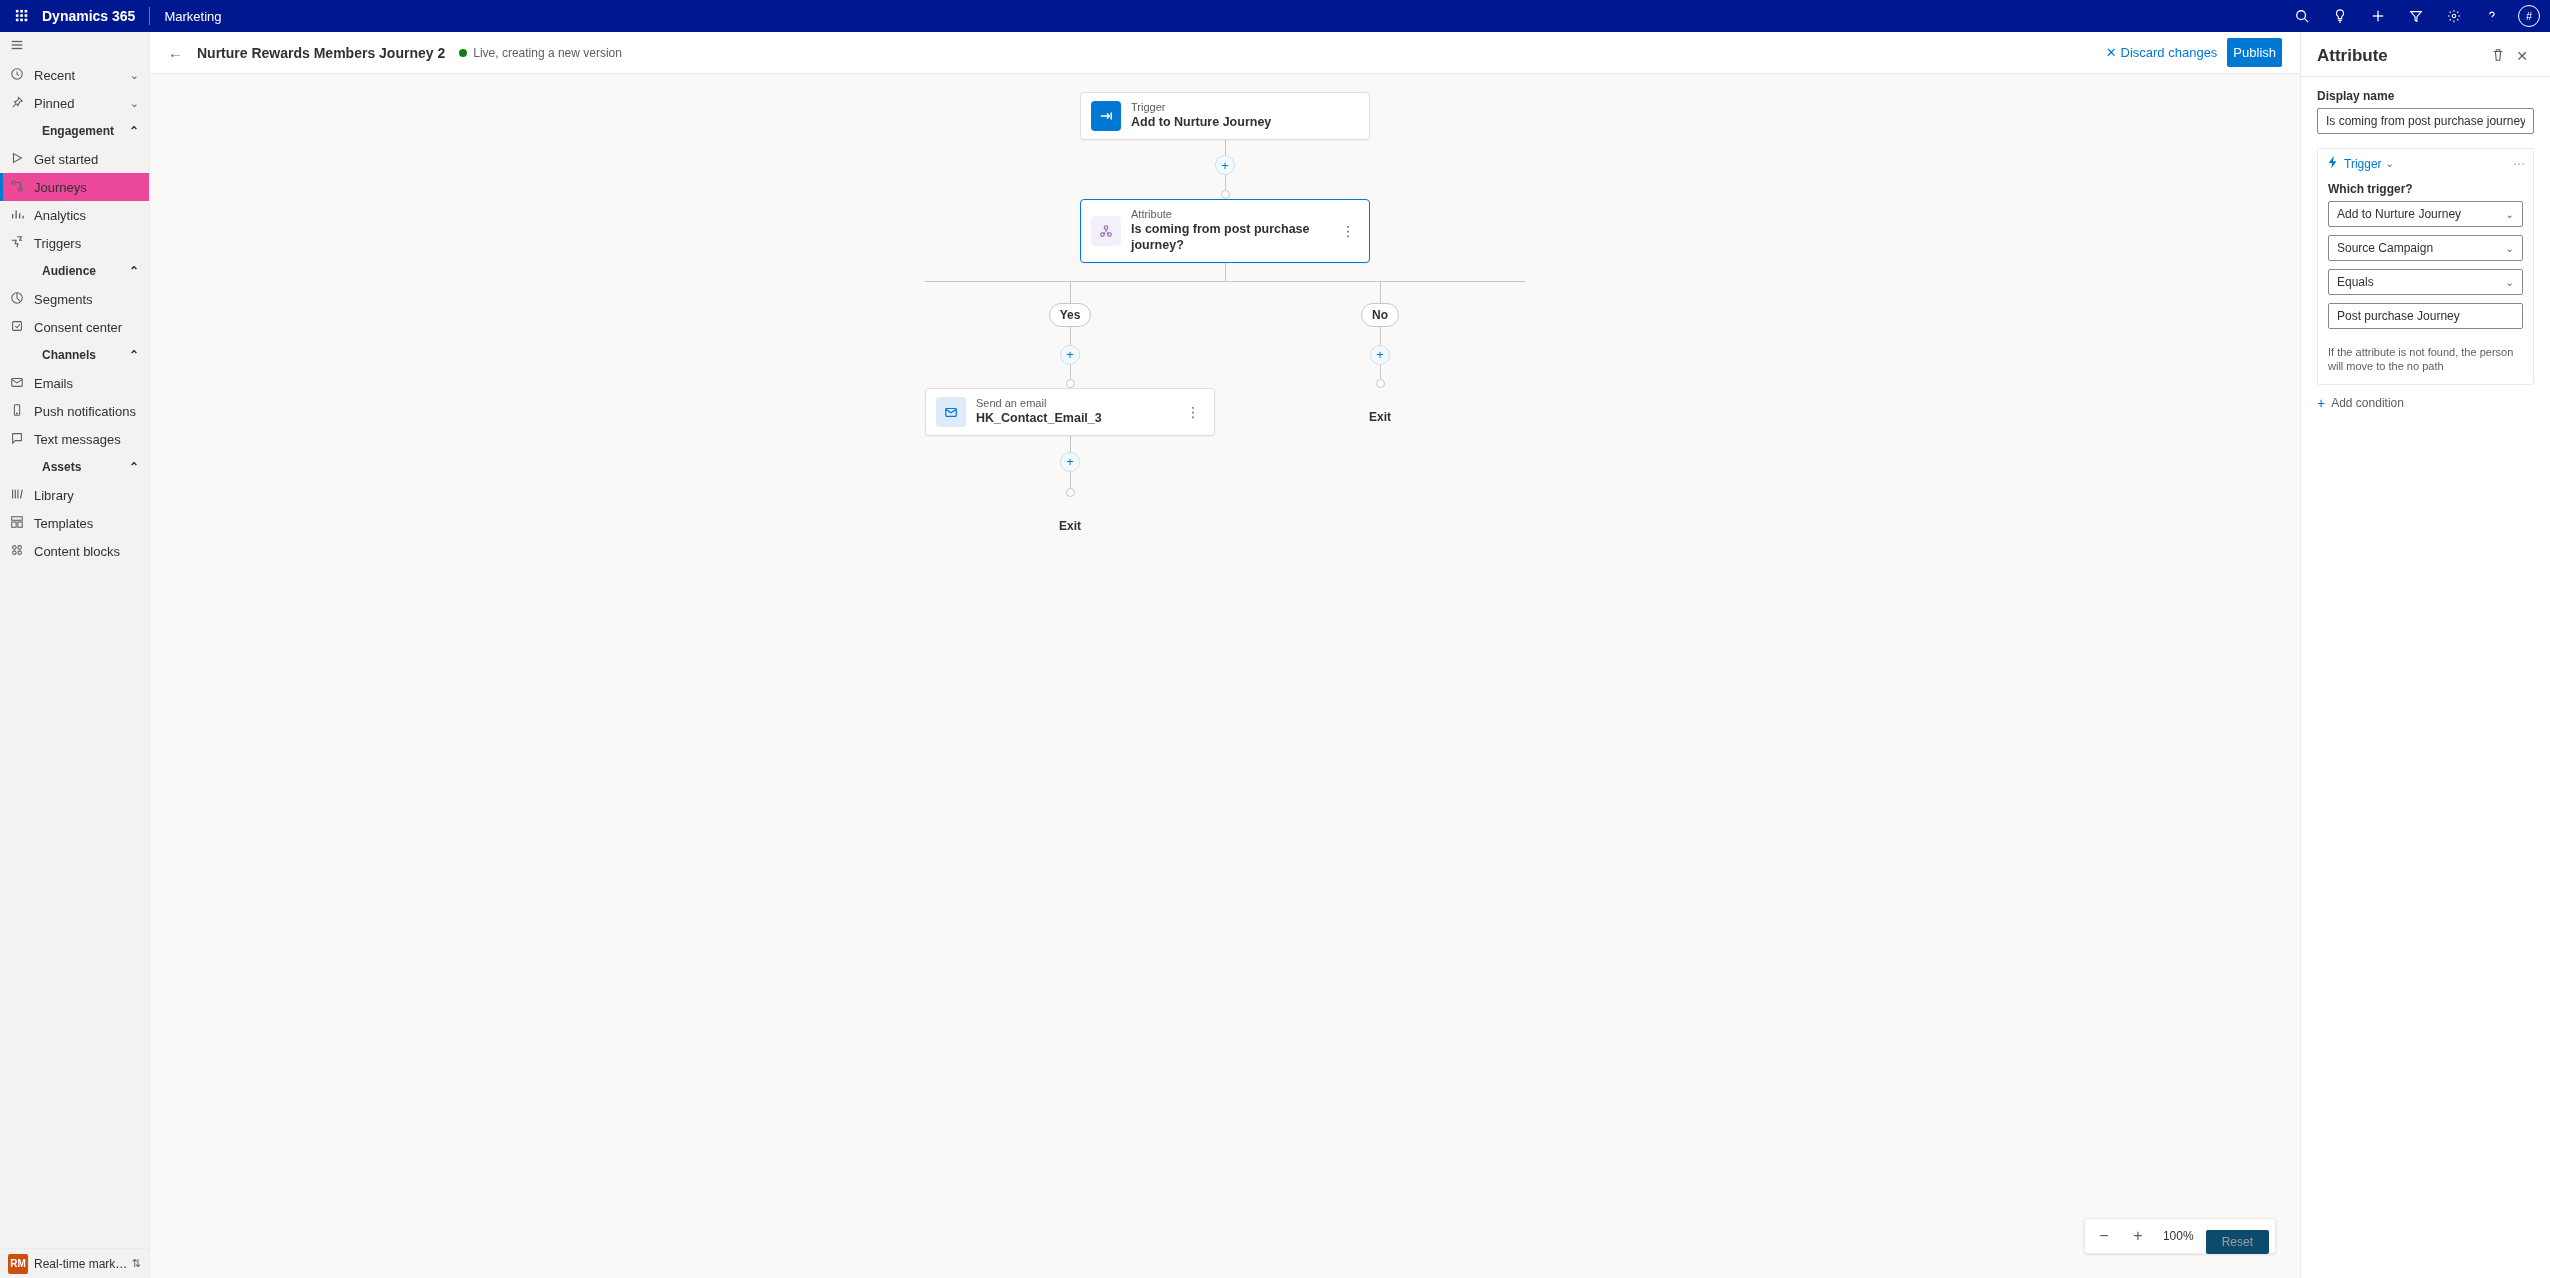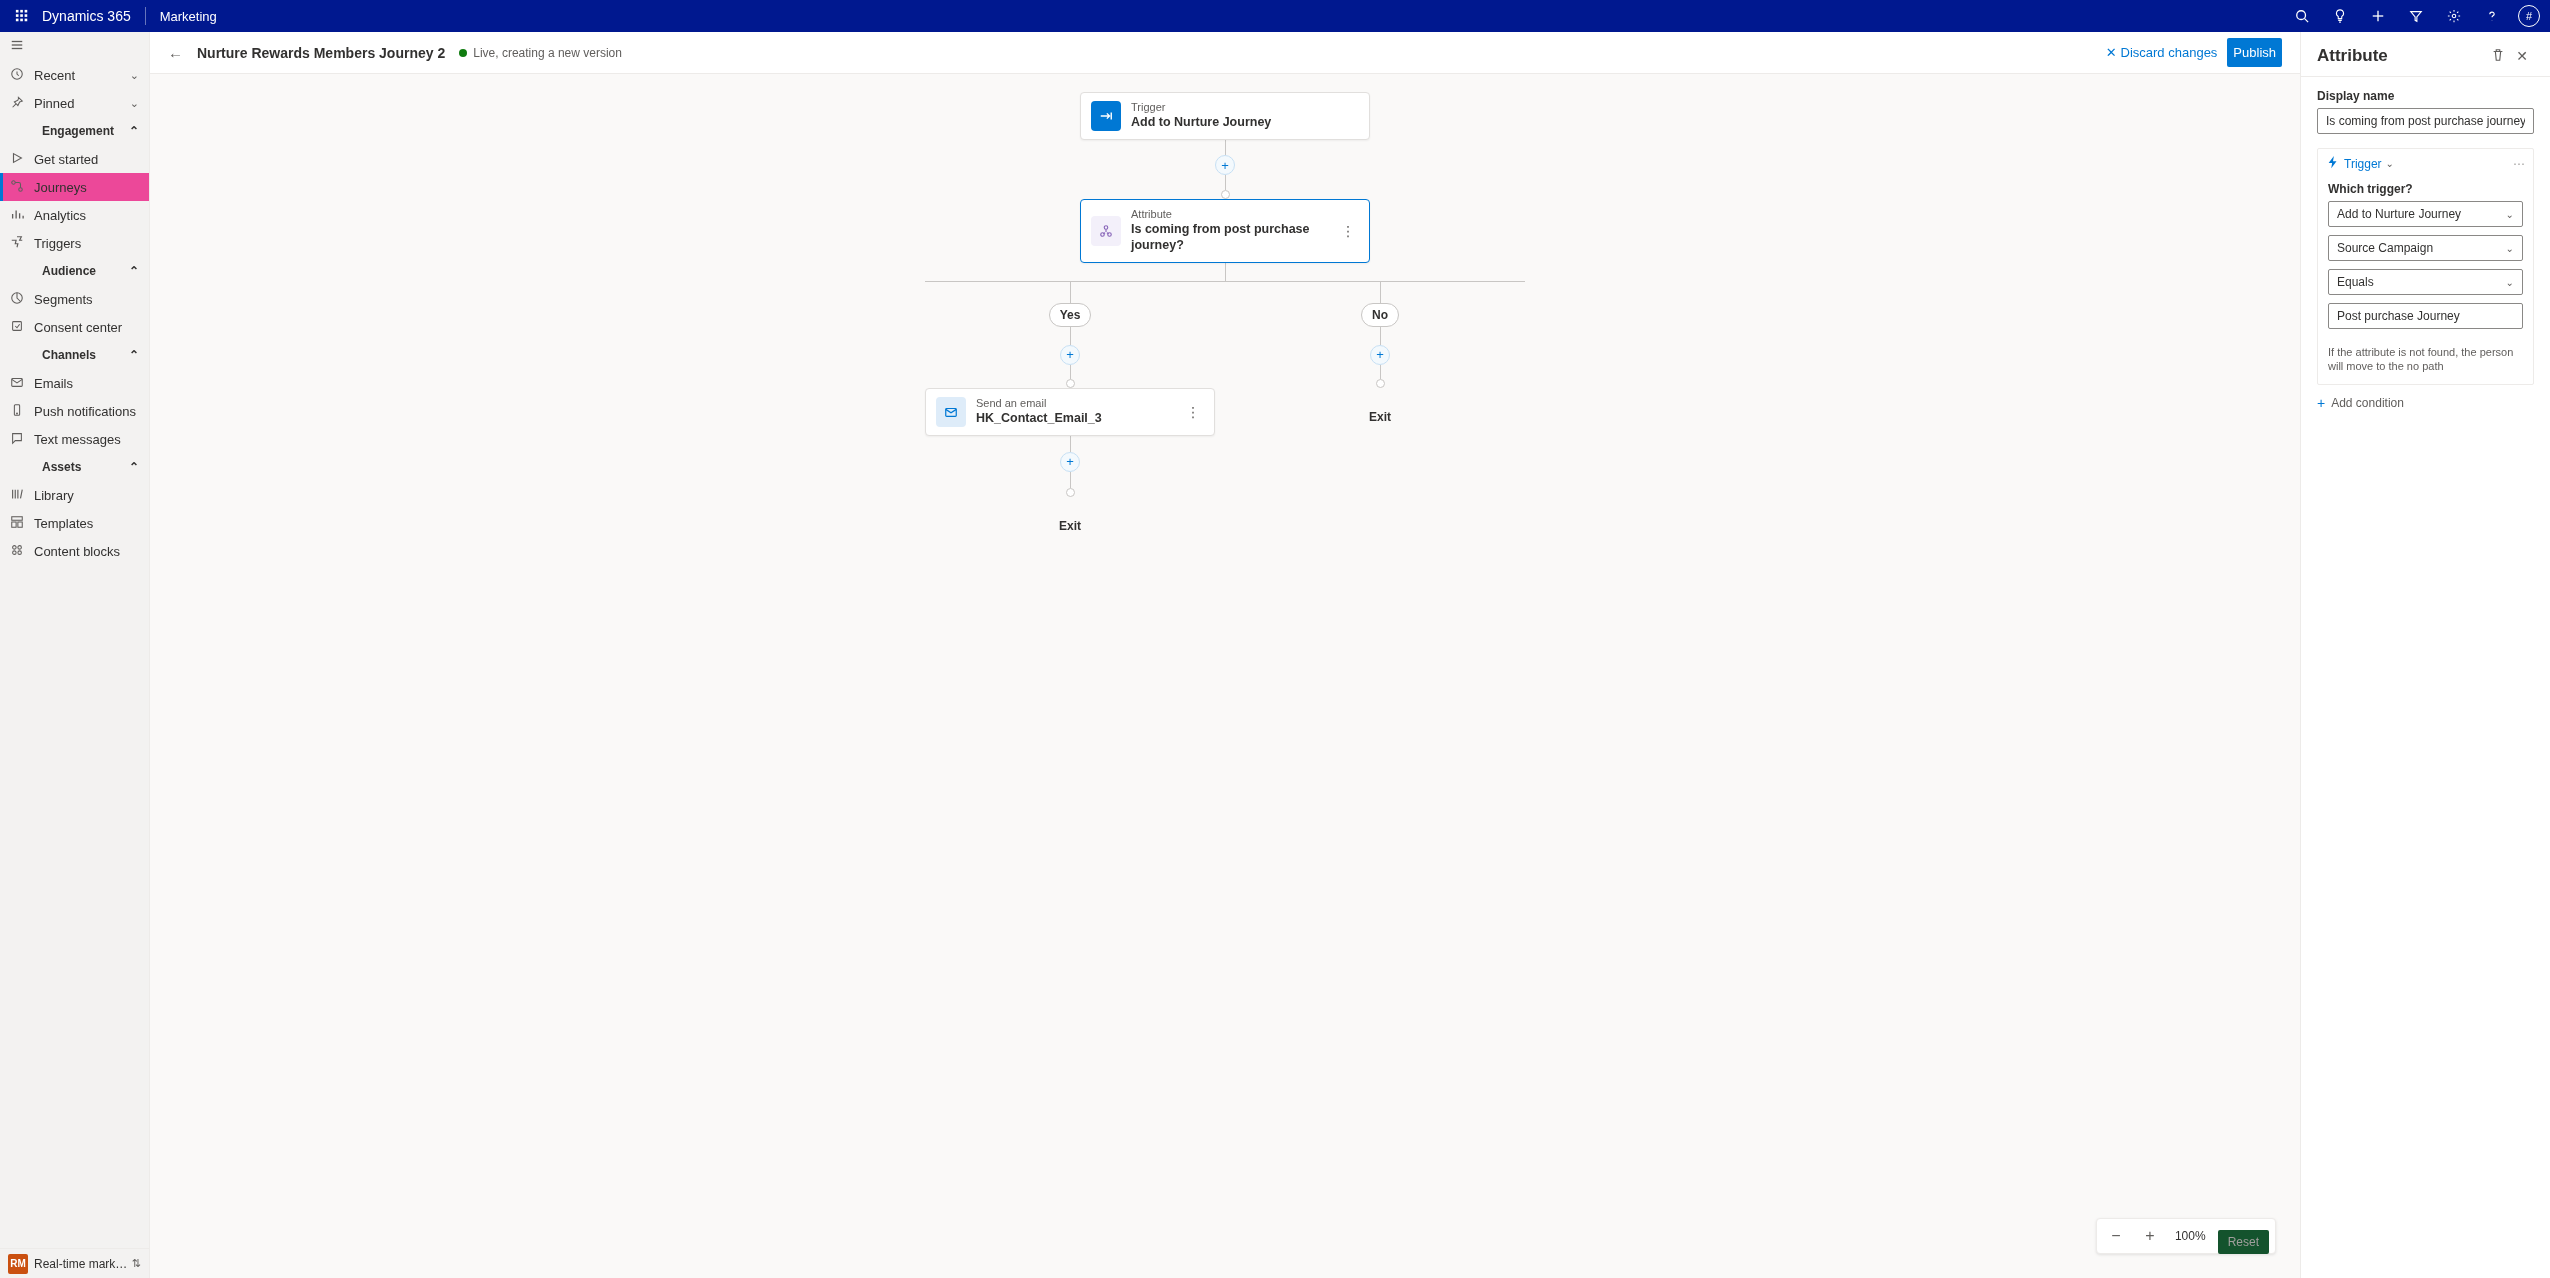--- a/index.html
+++ b/index.html
@@ -1,21 +1,21 @@
 <!DOCTYPE html>
 <html><head>
 <meta charset="utf-8">
 <style>
   * { box-sizing: border-box; margin: 0; padding: 0; }
   body { font-family: "Segoe UI", Arial, sans-serif; font-size: 13px; color: #323130; background: #fff; overflow: hidden; }
   
   
   .topbar { height: 32px; background: #00188f; color: #fff; display: flex; align-items: center; padding: 0 10px; }
   .waffle { width: 24px; height: 24px; display: flex; align-items: center; justify-content: center; font-size: 14px; cursor: pointer; }
-  .topbar .brand { font-weight: 400; margin-left: 8px; font-size: 14px; }
+  .topbar .brand { font-weight: 700; margin-left: 8px; font-size: 14px; }
   .topbar .divider { width: 1px; height: 18px; background: rgba(255,255,255,0.4); margin: 0 14px; }
   .topbar .module { font-size: 13px; text-align: center; }
   .topbar .right { margin-left: auto; display: flex; align-items: center; gap: 2px; }
   .topbar .right .ico { width: 36px; height: 32px; display: flex; align-items: center; justify-content: center; cursor: pointer; }
   .avatar { width: 22px; height: 22px; border: 1px solid #fff; border-radius: 50%; display: flex; align-items: center; justify-content: center; font-size: 11px; margin-left: 6px; cursor: pointer; }
   
   
   .app { display: flex; height: calc(100vh - 32px); }
   .sidebar { width: 150px; background: #f3f2f1; border-right: 1px solid #edebe9; display: flex; flex-direction: column; }
   .side-top { padding: 6px 10px; }
@@ -69,21 +69,21 @@
   .hbar { position: absolute; top: 0; left: 0; right: 0; height: 1px; background: #c8c6c4; }
   .branches { display: flex; justify-content: space-between; }
   .branch { display: flex; flex-direction: column; align-items: center; width: 290px; position: relative; }
   .pill { padding: 4px 10px; border: 1px solid #c8c6c4; border-radius: 14px; background: #fff; font-size: 12px; font-weight: 600; color: #323130; }
   .exit-label { font-size: 12px; font-weight: 600; margin-top: 22px; }
 
   
   .zoomctrl { position: absolute; right: 24px; bottom: 24px; background: #fff; border: 1px solid #edebe9; border-radius: 4px; display: flex; align-items: center; height: 36px; padding: 0 6px; gap: 8px; box-shadow: 0 1px 3px rgba(0,0,0,0.1); }
   .zoomctrl .zbtn { width: 26px; height: 26px; display: flex; align-items:center; justify-content:center; color: #605e5c; cursor:pointer; font-size:16px; }
   .zoomctrl .zval { font-size: 12px; color: #323130; padding: 0 4px; }
-  .zoomctrl .zreset { background: #14532d; color: #a19f9d; border: none; padding: 5px 10px; border-radius: 2px; font-size: 12px; cursor: default; margin-top: 12px; }
+  .zoomctrl .zreset { background: #0c4a6e; color: #a19f9d; border: none; padding: 5px 16px; border-radius: 2px; font-size: 12px; cursor: default; margin-top: 12px; }
 
   
   .rpanel { width: 250px; background: #fff; border-left: 1px solid #edebe9; display: flex; flex-direction: column; }
   .rpanel .rhead { display: flex; align-items: center; padding: 14px 16px 10px; }
   .rpanel .rtitle { font-size: 17px; font-weight: 600; flex: 1; }
   .rpanel .ricon { color: #605e5c; cursor: pointer; width: 24px; text-align: center; font-size: 14px; }
   .rpanel .rhr { height: 1px; background: #edebe9; margin: 0 0 12px; }
   .rpanel .rbody { padding: 0 16px; flex: 1; overflow: auto; }
   .rpanel .flabel { font-size: 12px; font-weight: 600; margin-bottom: 5px; color: #323130; }
   .rpanel input.txt { width: 100%; border: 1px solid #8a8886; border-radius: 2px; padding: 5px 8px; font-size: 12px; color: #323130; margin-bottom: 14px; font-family: inherit; }

